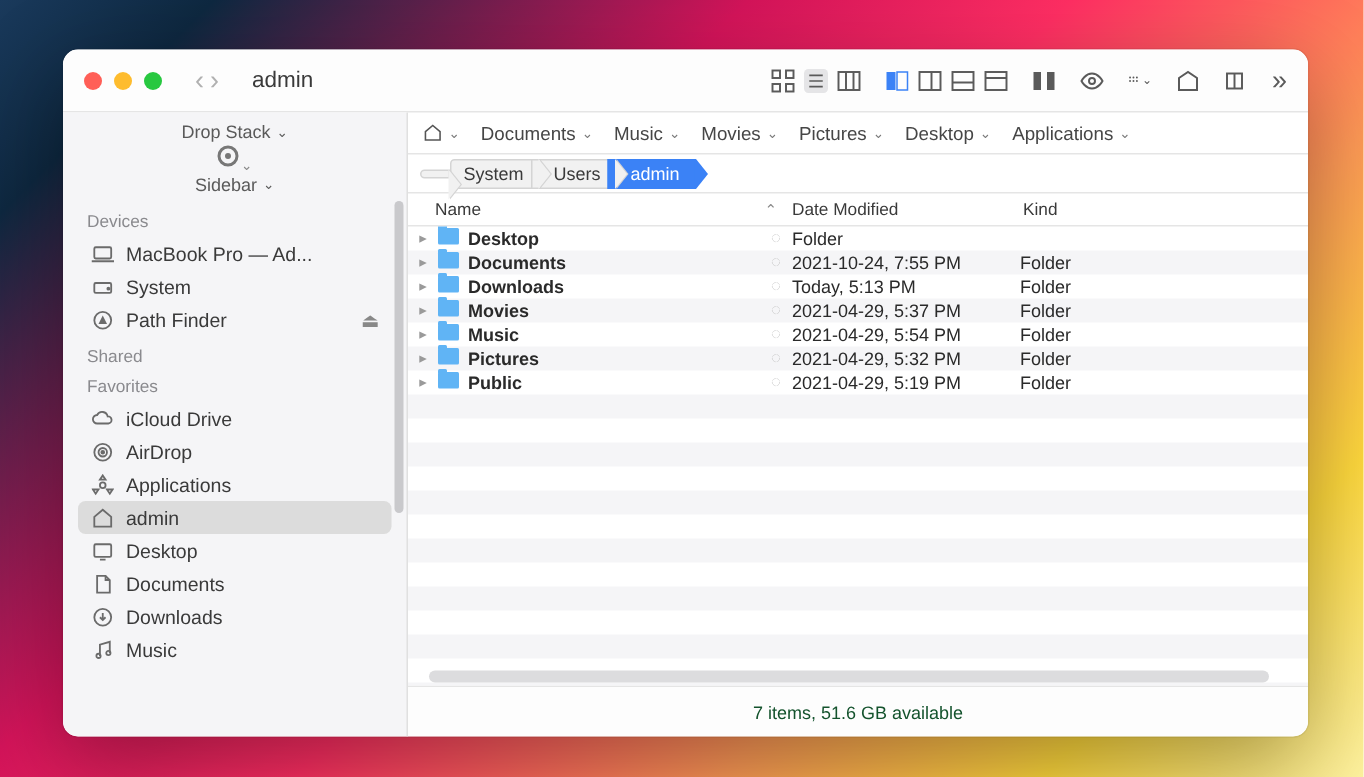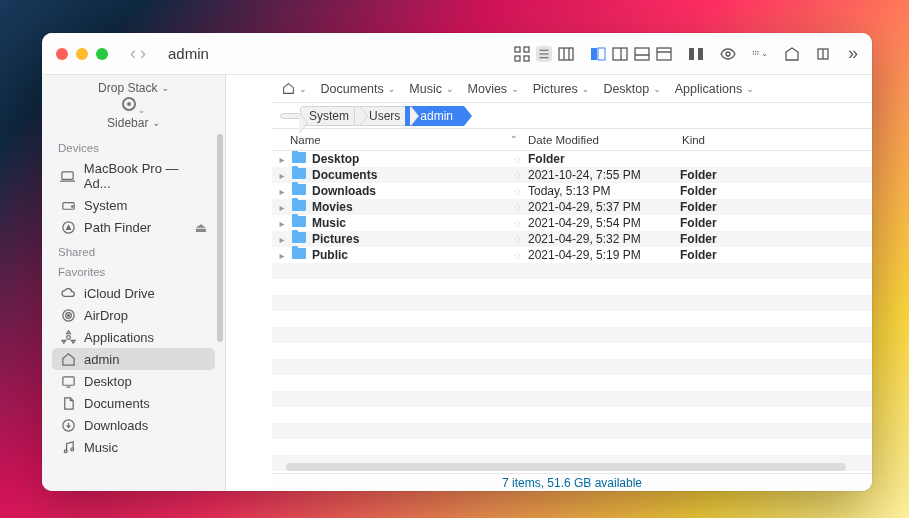--- a/index.html
+++ b/index.html
@@ -77,21 +77,21 @@
   width: 0; height: 0;
   border-top: 10px solid transparent;
   border-bottom: 10px solid transparent;
   border-left: 8px solid #d4d4d4;
   z-index: 1;
 }
 .crumb.active { background: #3b82f6; color: #fff; border-color: #3b82f6; }
 .crumb.active::after { border-left-color: #3b82f6; }
 .crumb.active::before { border-left-color: #3b82f6; }
 .sidebar {
-  width: 184px; background: #f5f5f7;
+  width: 230px; background: #f5f5f7;
   border-right: 1px solid #e0e0e0;
   overflow: hidden; display: flex; flex-direction: column;
   position: absolute; top: 42px; bottom: 0; left: 0;
 }
 .mainpane {
   margin-left: 230px; flex: 1; display: flex; flex-direction: column;
   overflow: hidden;
 }
 .side-top { text-align: center; padding: 6px 0 4px; color: #5a5a5a; font-size: 12px; }
 .side-top .ds { display:inline-flex; align-items:center; gap:4px; }
@@ -126,30 +126,30 @@
 .filerow {
   height: 16px; display: flex; align-items: center;
   padding-left: 4px; font-size: 12px; color: #2a2a2a;
 }
 .filerow:nth-child(even) { background: #f5f5f7; }
 .filerow .disc { width: 12px; text-align:center; color: #9a9a9a; font-size: 10px; }
 .filerow .fold { width: 16px; margin: 0 4px; }
 .filerow .fname { width: 202px; font-weight: 700; }
 .filerow .clock { width: 14px; color: #b8b8b8; font-size: 11px; }
 .filerow .fdate { width: 152px; }
-.filerow .fkind { flex: 1; font-weight: bold; }
+.filerow .fkind { flex: 1; }
 .stripes { position:absolute; top: 112px; left:0; right:0; bottom: 0;}
 .stripe { height: 16px; }
 .stripe:nth-child(odd){ background:#f5f5f7; }
 .hscroll { position:absolute; bottom: 2px; left: 14px; right: 26px; height: 8px; background: #dcdcde; border-radius: 4px;}
 
 .statusbar {
-  height: 18px; border-top: 1px solid #e5e5e5;
+  height: 34px; border-top: 1px solid #e5e5e5;
   display: flex; align-items: center; justify-content: center;
-  font-size: 12px; color: #0369a1;
+  font-size: 12px; color: #14532d;
   background: #fdfdfd;
 }
 
 .folder-icon { width: 14px; height: 11px; background: #60b4f5; border-radius: 1px; position: relative; display:inline-block;}
 .folder-icon::before { content:""; position:absolute; top:-2px; left:0; width:6px; height:3px; background:#60b4f5; border-radius:1px 1px 0 0;}
 </style>
 </head>
 <body>
 
 <div class="window">

